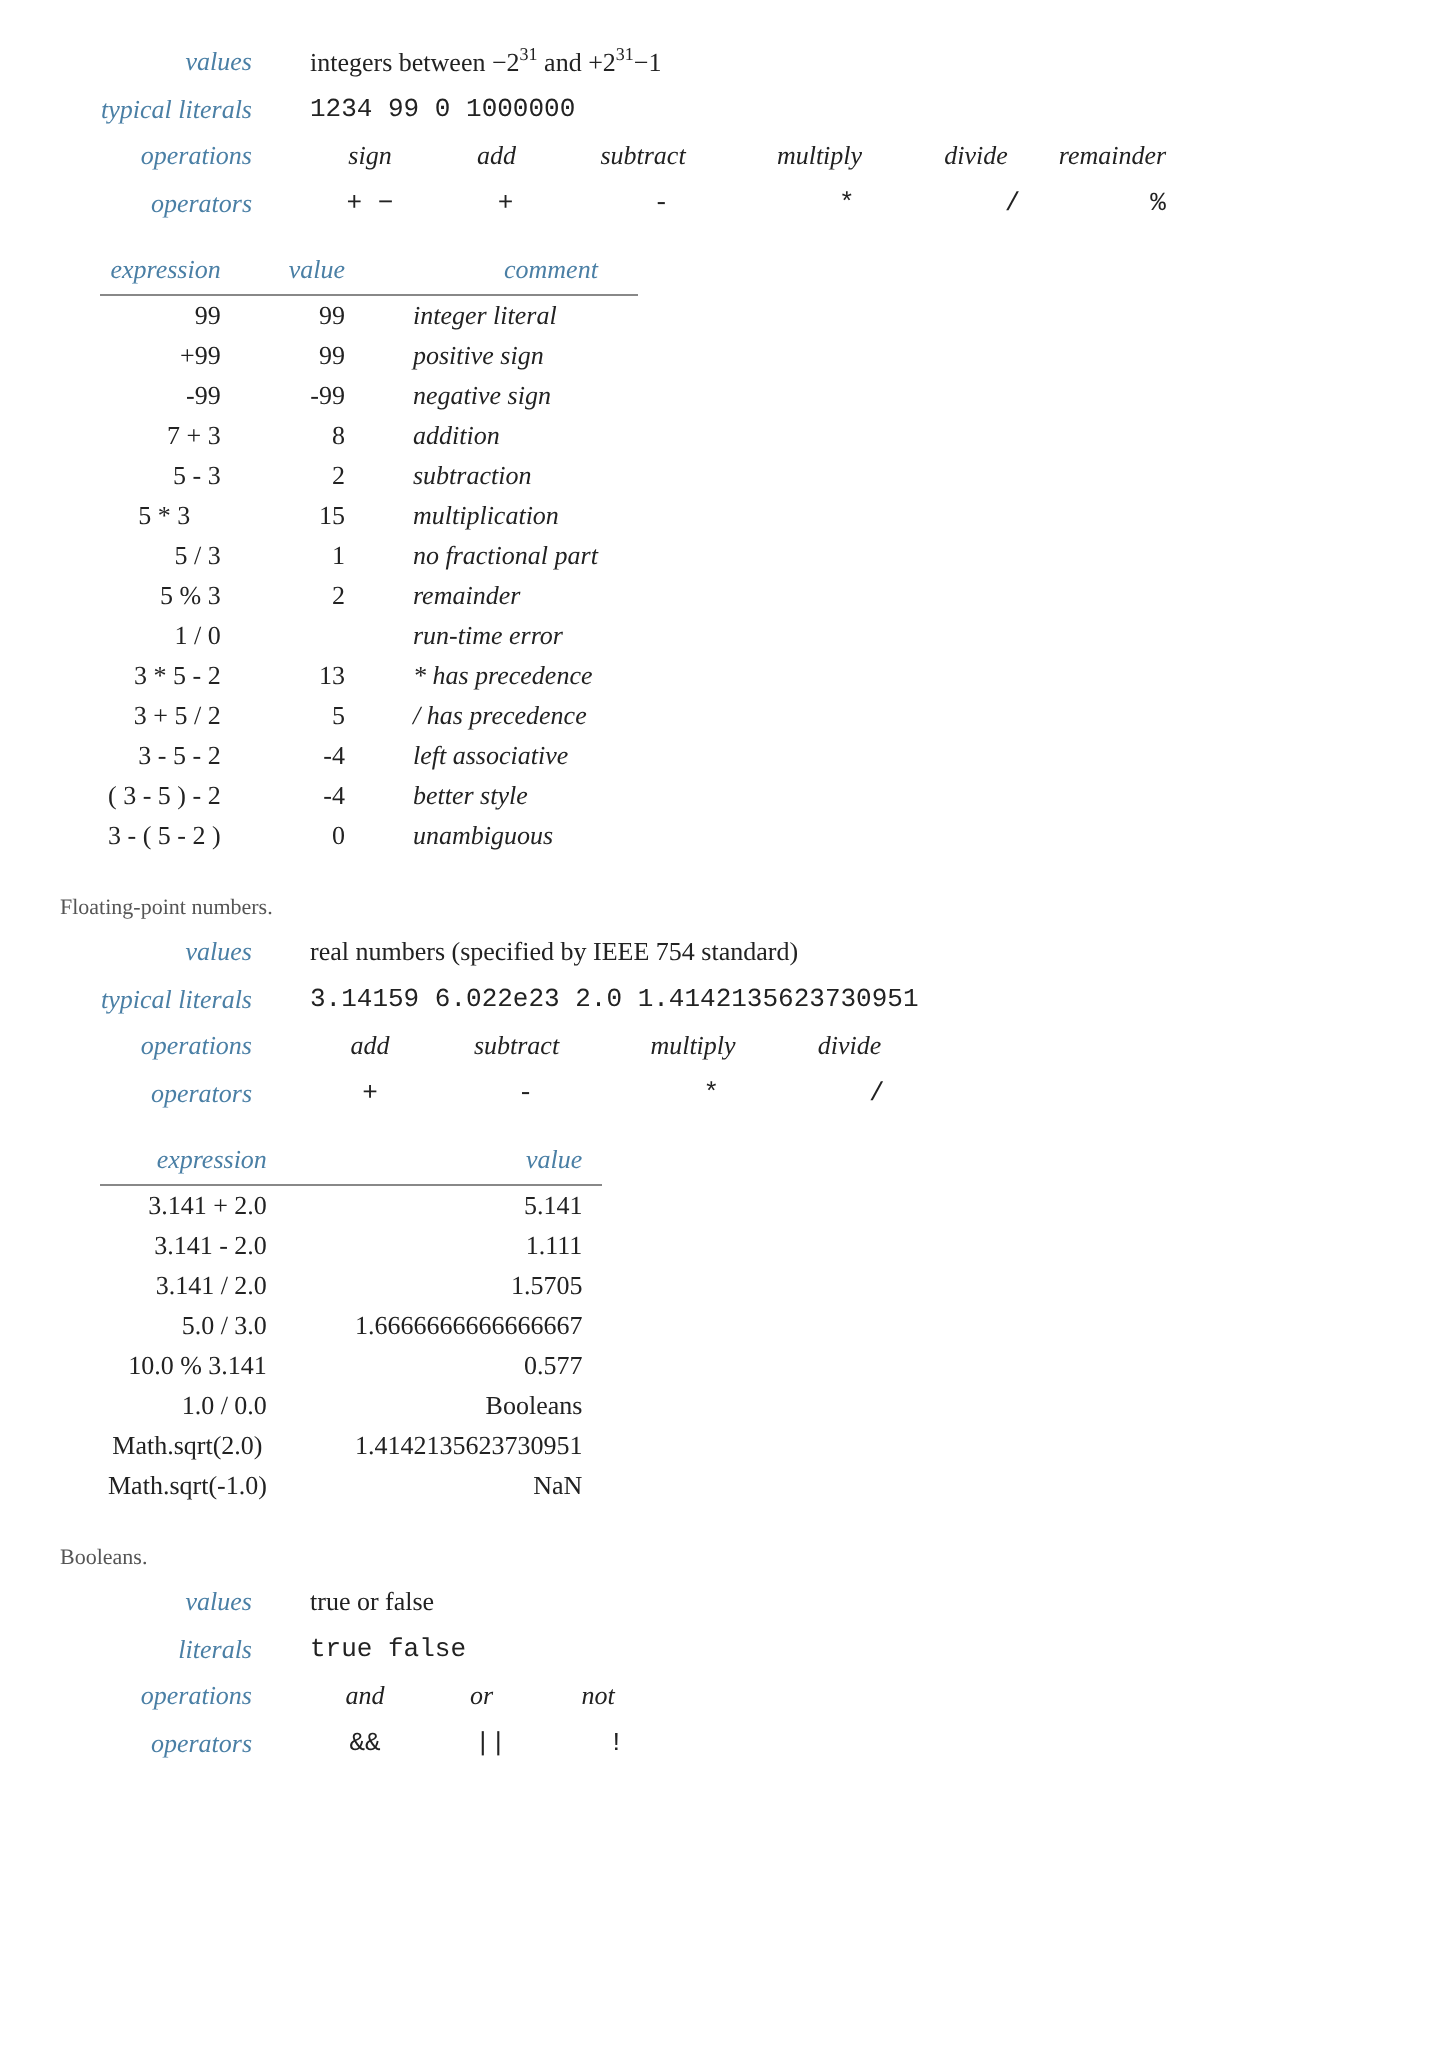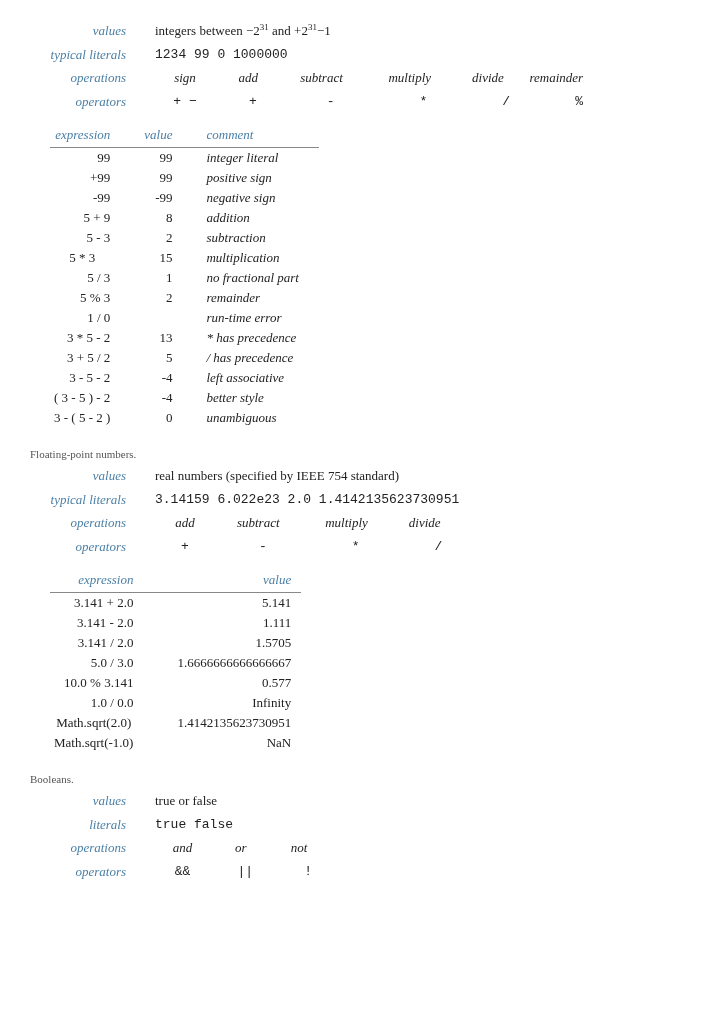--- a/index.html
+++ b/index.html
@@ -125,41 +125,41 @@
       <span style="display:inline-block;width:60px;text-align:center;">/</span>
       <span style="display:inline-block;width:70px;text-align:center;">%</span>
     </div>
   </div>
 
   <table class="expr-table" style="margin-top:14px;">
     <thead>
       <tr>
         <th style="text-align:right; padding-right:30px;">expression</th>
         <th style="text-align:right; padding-right:30px;">value</th>
-        <th style="text-align:left;margin-left:24px;">comment</th>
+        <th style="text-align:right;margin-left:24px;">comment</th>
       </tr>
     </thead>
     <tbody id="integers-table-body">
     <tr>
           <td class="expr-col" style="text-align: right; padding-right: 30px;">99</td>
           <td class="value-col" style="text-align: right; padding-right: 30px;">99</td>
           <td class="comment-col">integer literal</td>
         </tr>
         <tr>
           <td class="expr-col" style="text-align: right; padding-right: 30px;">+99</td>
           <td class="value-col" style="text-align: right; padding-right: 30px;">99</td>
           <td class="comment-col">positive sign</td>
         </tr>
         <tr>
           <td class="expr-col" style="text-align: right; padding-right: 30px;">-99</td>
           <td class="value-col" style="text-align: right; padding-right: 30px;">-99</td>
           <td class="comment-col">negative sign</td>
         </tr>
         <tr>
-          <td class="expr-col" style="text-align: right; padding-right: 30px;">5 + 9</td>
+          <td class="expr-col" style="text-align: right; padding-right: 30px;">7 + 3</td>
           <td class="value-col" style="text-align: right; padding-right: 30px;">8</td>
           <td class="comment-col">addition</td>
         </tr>
         <tr>
           <td class="expr-col" style="text-align: right; padding-right: 30px;">5 - 3</td>
           <td class="value-col" style="text-align: right; padding-right: 30px;">2</td>
           <td class="comment-col">subtraction</td>
         </tr>
         <tr>
           <td class="expr-col" style="text-align: center; padding-right: 30px; margin-top: 44px;">5 * 3</td>
@@ -272,21 +272,21 @@
         <tr>
           <td class="expr-col" style="text-align: right; padding-right: 40px;">5.0 / 3.0</td>
           <td class="value-col" style="text-align: right; padding-right: 10px;">1.6666666666666667</td>
         </tr>
         <tr>
           <td class="expr-col" style="text-align: right; padding-right: 40px;">10.0 % 3.141</td>
           <td class="value-col" style="text-align: right; padding-right: 10px;">0.577</td>
         </tr>
         <tr>
           <td class="expr-col" style="text-align: right; padding-right: 40px;">1.0 / 0.0</td>
-          <td class="value-col" style="text-align: right; padding-right: 10px;">Infinity</td>
+          <td class="value-col" style="text-align: right; padding-right: 10px;">Booleans</td>
         </tr>
         <tr>
           <td class="expr-col" style="text-align: center; padding-right: 40px;">Math.sqrt(2.0)</td>
           <td class="value-col" style="text-align: right; padding-right: 10px; margin-left: 32px;">1.4142135623730951</td>
         </tr>
         <tr>
           <td class="expr-col" style="text-align: right; padding-right: 40px;">Math.sqrt(-1.0)</td>
           <td class="value-col" style="text-align: right; padding-right: 10px;">NaN</td>
         </tr>
       </tbody>

